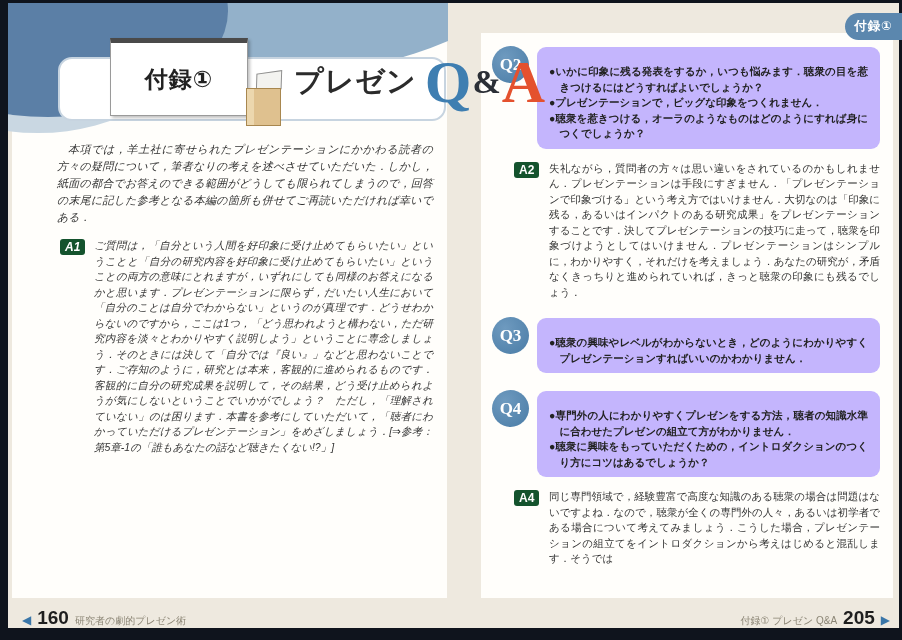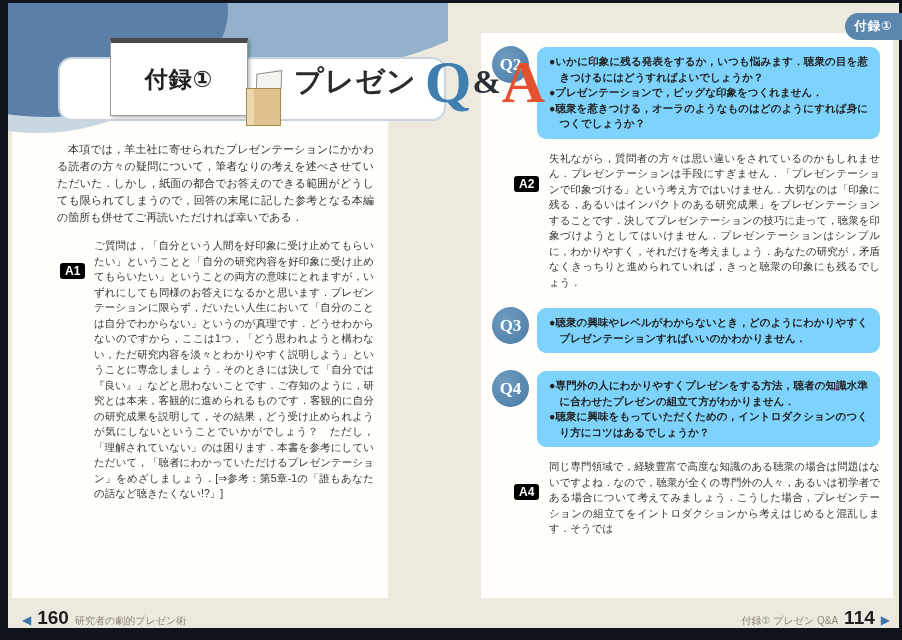--- a/index.html
+++ b/index.html
@@ -4,21 +4,21 @@
 <style>
   * { margin:0; padding:0; box-sizing:border-box; }
   html,body { background:#0f141d; }
   #canvas {
     position:relative; width:902px; height:640px; overflow:hidden;
     background:#0f141d;
     font-family:"Liberation Sans","DejaVu Sans",sans-serif;
   }
   #paper { position:absolute; left:8px; top:3px; right:3px; bottom:12px; background:#eee9df; }
   .page { position:absolute; top:33px; height:565px; background:#fffefb; overflow:hidden; }
-  #page-left  { left:12px;  width:376px; }
+  #page-left  { left:12px;  width:435px;font-style:italic; }
   #page-right { left:481px; width:412px; }
 
   
   .deco { position:absolute; left:8px; top:3px; width:440px; height:135px; overflow:hidden; pointer-events:none; }
   .deco-band   { position:absolute; left:-60px; top:-215px; width:600px; height:290px; border-radius:50%; background:#93b1ca; }
   .deco-cres   { position:absolute; left:-120px; top:-65px; width:300px; height:195px; border-radius:50%; background:#c9d7e2; }
   .deco-circle { position:absolute; left:-140px; top:-98px; width:360px; height:212px; border-radius:50%; background:#5b7fa6; }
 
   
   .banner {
@@ -70,33 +70,33 @@
   .q-row { display:flex; align-items:flex-start; }
   .q-circle {
     flex:0 0 37px; width:37px; height:37px; border-radius:50%; margin-top:-1px;
     background:radial-gradient(circle at 35% 30%, #6e9abf, #4a7ca6);
     display:flex; align-items:center; justify-content:center;
   }
   #left-content  .q-circle { margin-left:-17px; }
   #right-content .q-circle { margin-left:-19px; }
   .q-circle-text { font-family:"Liberation Serif","DejaVu Serif",serif; font-size:17px; font-weight:bold; color:#fff; }
   .q-box {
-    flex:1; margin-left:8px; background:#7dd3fc; border-radius:9px;
-    padding:7px 12px 7px 12px;
+    flex:1; margin-left:8px; background:#c4b5fd; border-radius:9px;
+    padding:17px 12px 7px 12px;
   }
   .q-bullet {
     font-size:10.5px; line-height:15.5px; color:#222; text-align:justify;
     padding-left:1em; text-indent:-1em; font-weight:bold;
   }
   .a-row { position:relative; margin-top:12px; padding-left:38px; }
   #left-content .a-row { padding-left:37px; }
   .a-label {
     position:absolute; left:3px; top:1px;
-    background:#000000; color:#fff; font-weight:bold; font-size:12px;
-    border-radius:3px; padding:0 5px; line-height:16px;margin-top:24px;
+    background:#14532d; color:#fff; font-weight:bold; font-size:12px;
+    border-radius:3px; padding:0 5px; line-height:16px;
   }
   .a-text { font-size:10.5px; line-height:15.5px; color:#333; text-align:justify; }
 
   
   .footer { position:absolute; top:607px; height:20px; display:flex; align-items:baseline; }
   #footer-left  { left:22px; }
   #footer-right { right:12px; }
   .f-arrow { color:#3a76a8; font-size:12px; }
   .f-page  { font-size:19px; font-weight:bold; color:#1e1e1e; margin:0 6px; }
   .f-title { font-size:10px; color:#8b8575; }
@@ -193,16 +193,16 @@
     <span>付録①</span>
   </div>
 
   <div class="footer" id="footer-left">
     <span class="f-arrow">◀</span>
     <span class="f-page">160</span>
     <span class="f-title">研究者の劇的プレゼン術</span>
   </div>
   <div class="footer" id="footer-right">
     <span class="f-title">付録① プレゼン Q&amp;A</span>
-    <span class="f-page">114</span>
+    <span class="f-page">205</span>
     <span class="f-arrow">▶</span>
   </div>
 </div>
 
 </body></html>

